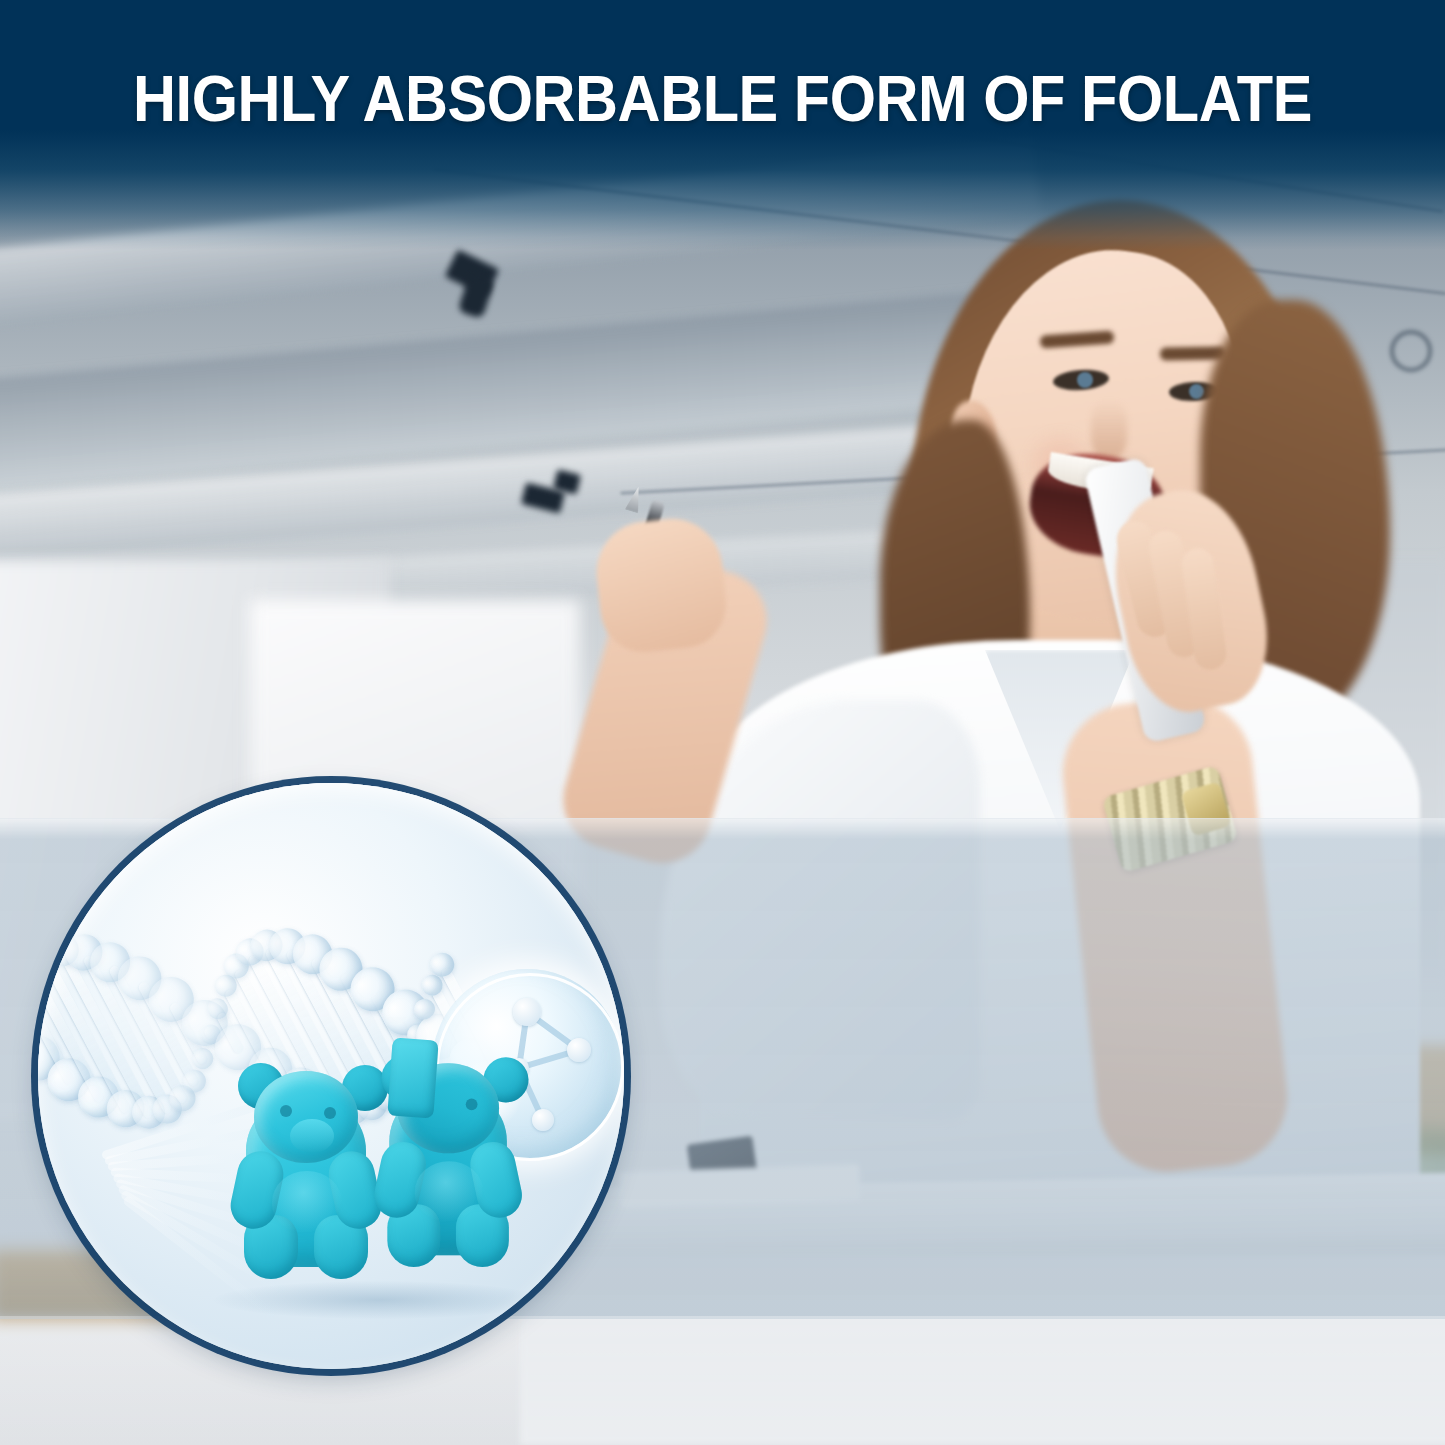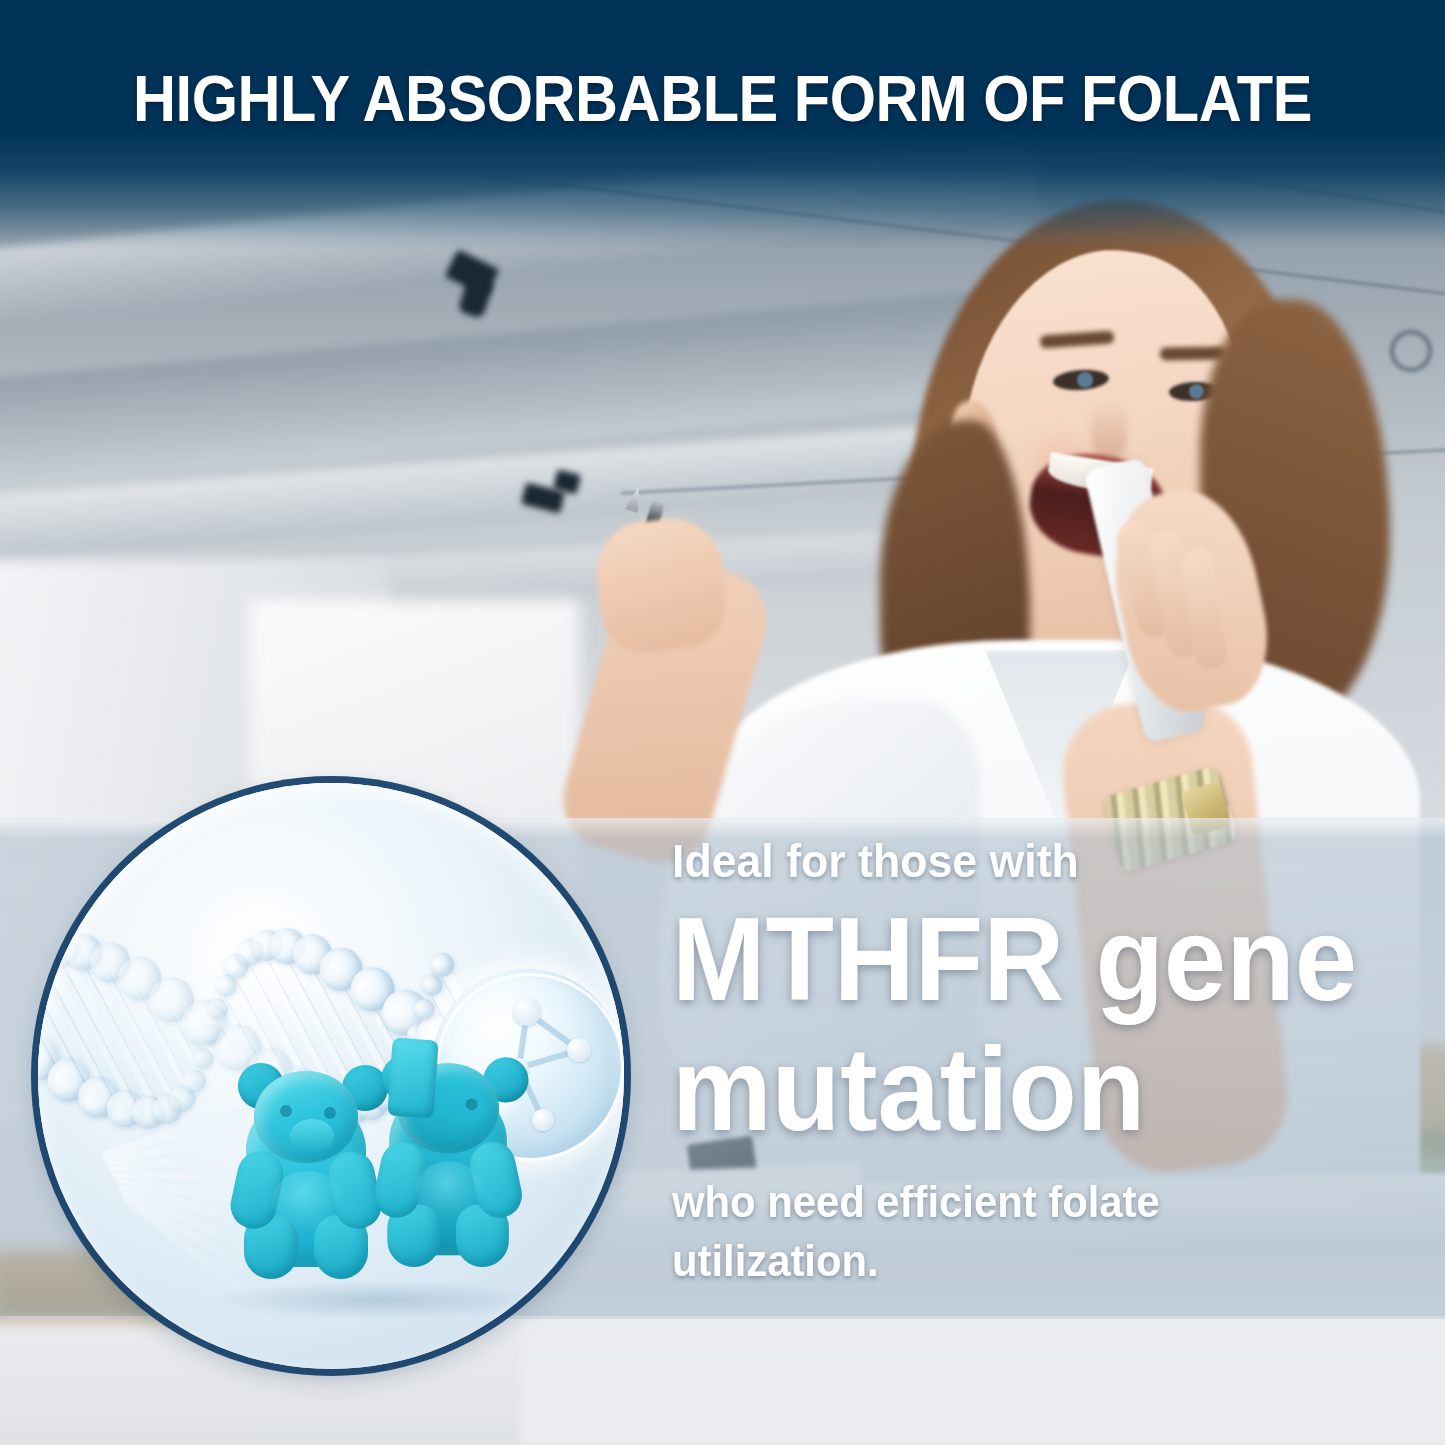--- a/index.html
+++ b/index.html
@@ -331,27 +331,20 @@
     <div class="papers"></div>
     <div class="deskfront"></div>
   </div>
 
   <div class="topband"></div>
   <div class="headline">HIGHLY ABSORBABLE FORM OF FOLATE</div>
 
   <div class="panel"></div>
   <div class="panel-shade"></div>
 
-  <div class="copy">
-    <div class="eyebrow">Ideal for those with</div>
-    <div class="big">MTHFR gene</div>
-    <div class="big">mutation</div>
-    <div class="tail">who need efficient folate</div>
-    <div class="tail" style="margin-top:0">utilization.</div>
-  </div>
 
   <div class="inset">
 
     <div class="helix" id="helix">
         <div class="rung" style="left: 48.2609px; top: 131.299px; width: 55.6627px; transform-origin: 0px 50%; transform: rotate(90deg); opacity: 0.84;"></div>
         <div class="bead" style="width: 45.3909px; height: 45.3909px; left: 25.5654px; top: 164.266px; opacity: 0.94;"></div>
         <div class="rung" style="left: 66.5217px; top: 115.206px; width: 106.109px; transform-origin: 0px 50%; transform: rotate(90deg); opacity: 0.8;"></div>
         <div class="bead" style="width: 43.6206px; height: 43.6206px; left: 44.7114px; top: 199.505px; opacity: 0.9;"></div>
         <div class="rung" style="left: 84.7826px; top: 104.085px; width: 146.612px; transform-origin: 0px 50%; transform: rotate(90deg); opacity: 0.75;"></div>
         <div class="bead" style="width: 40.8551px; height: 40.8551px; left: 64.3551px; top: 230.27px; opacity: 0.85;"></div>

